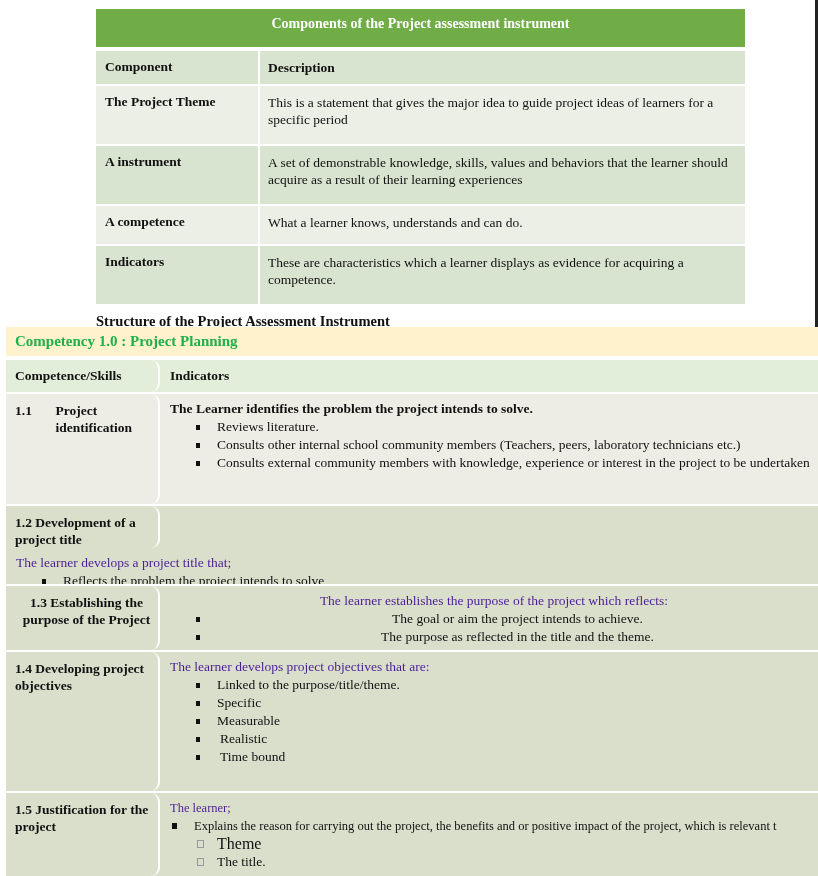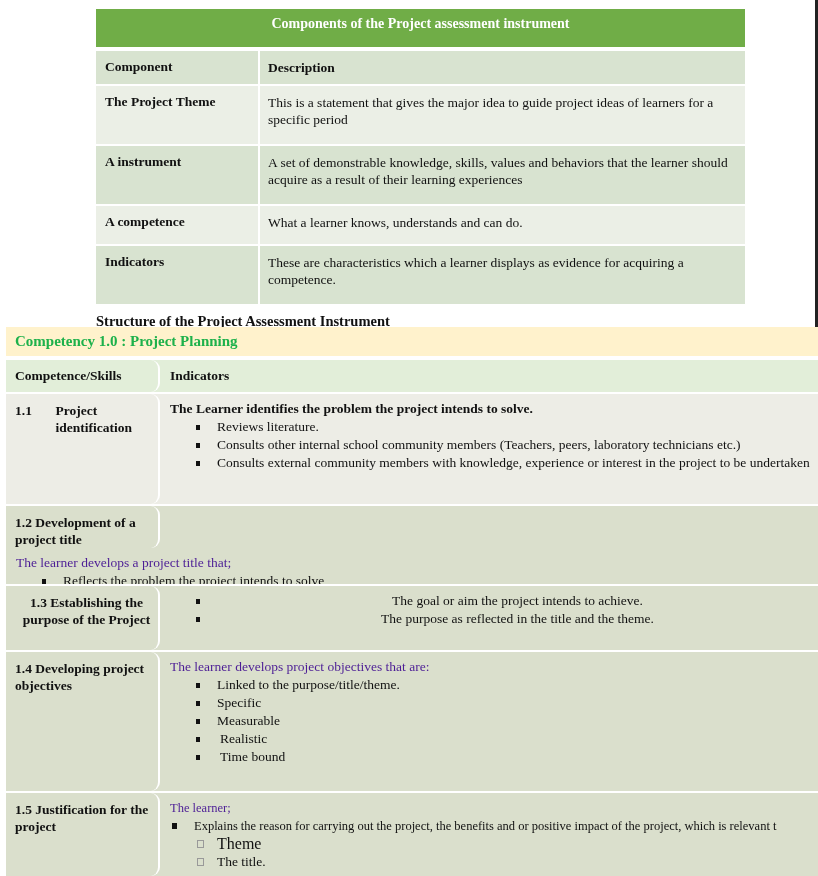--- a/index.html
+++ b/index.html
@@ -134,20 +134,21 @@
         <li>Reflects the problem the project intends to solve,</li>
         <li>Is related to the theme</li>
         <li>Has acceptable Number of words  (7- 25)</li>
       </ul>
     </div>
   </div>
 
   <div class="s-row s-tan row13">
     <div class="k">1.3 Establishing the purpose of the Project</div>
     <div class="v">
+      <div class="green">The learner establishes the purpose of the project which reflects:</div>
       <ul class="sq">
         <li>The goal or aim the project intends to achieve.</li>
         <li>The purpose as reflected in the title and the theme.</li>
       </ul>
     </div>
   </div>
 
   <div class="s-row s-tan row14">
     <div class="k">1.4  Developing project objectives</div>
     <div class="v">

